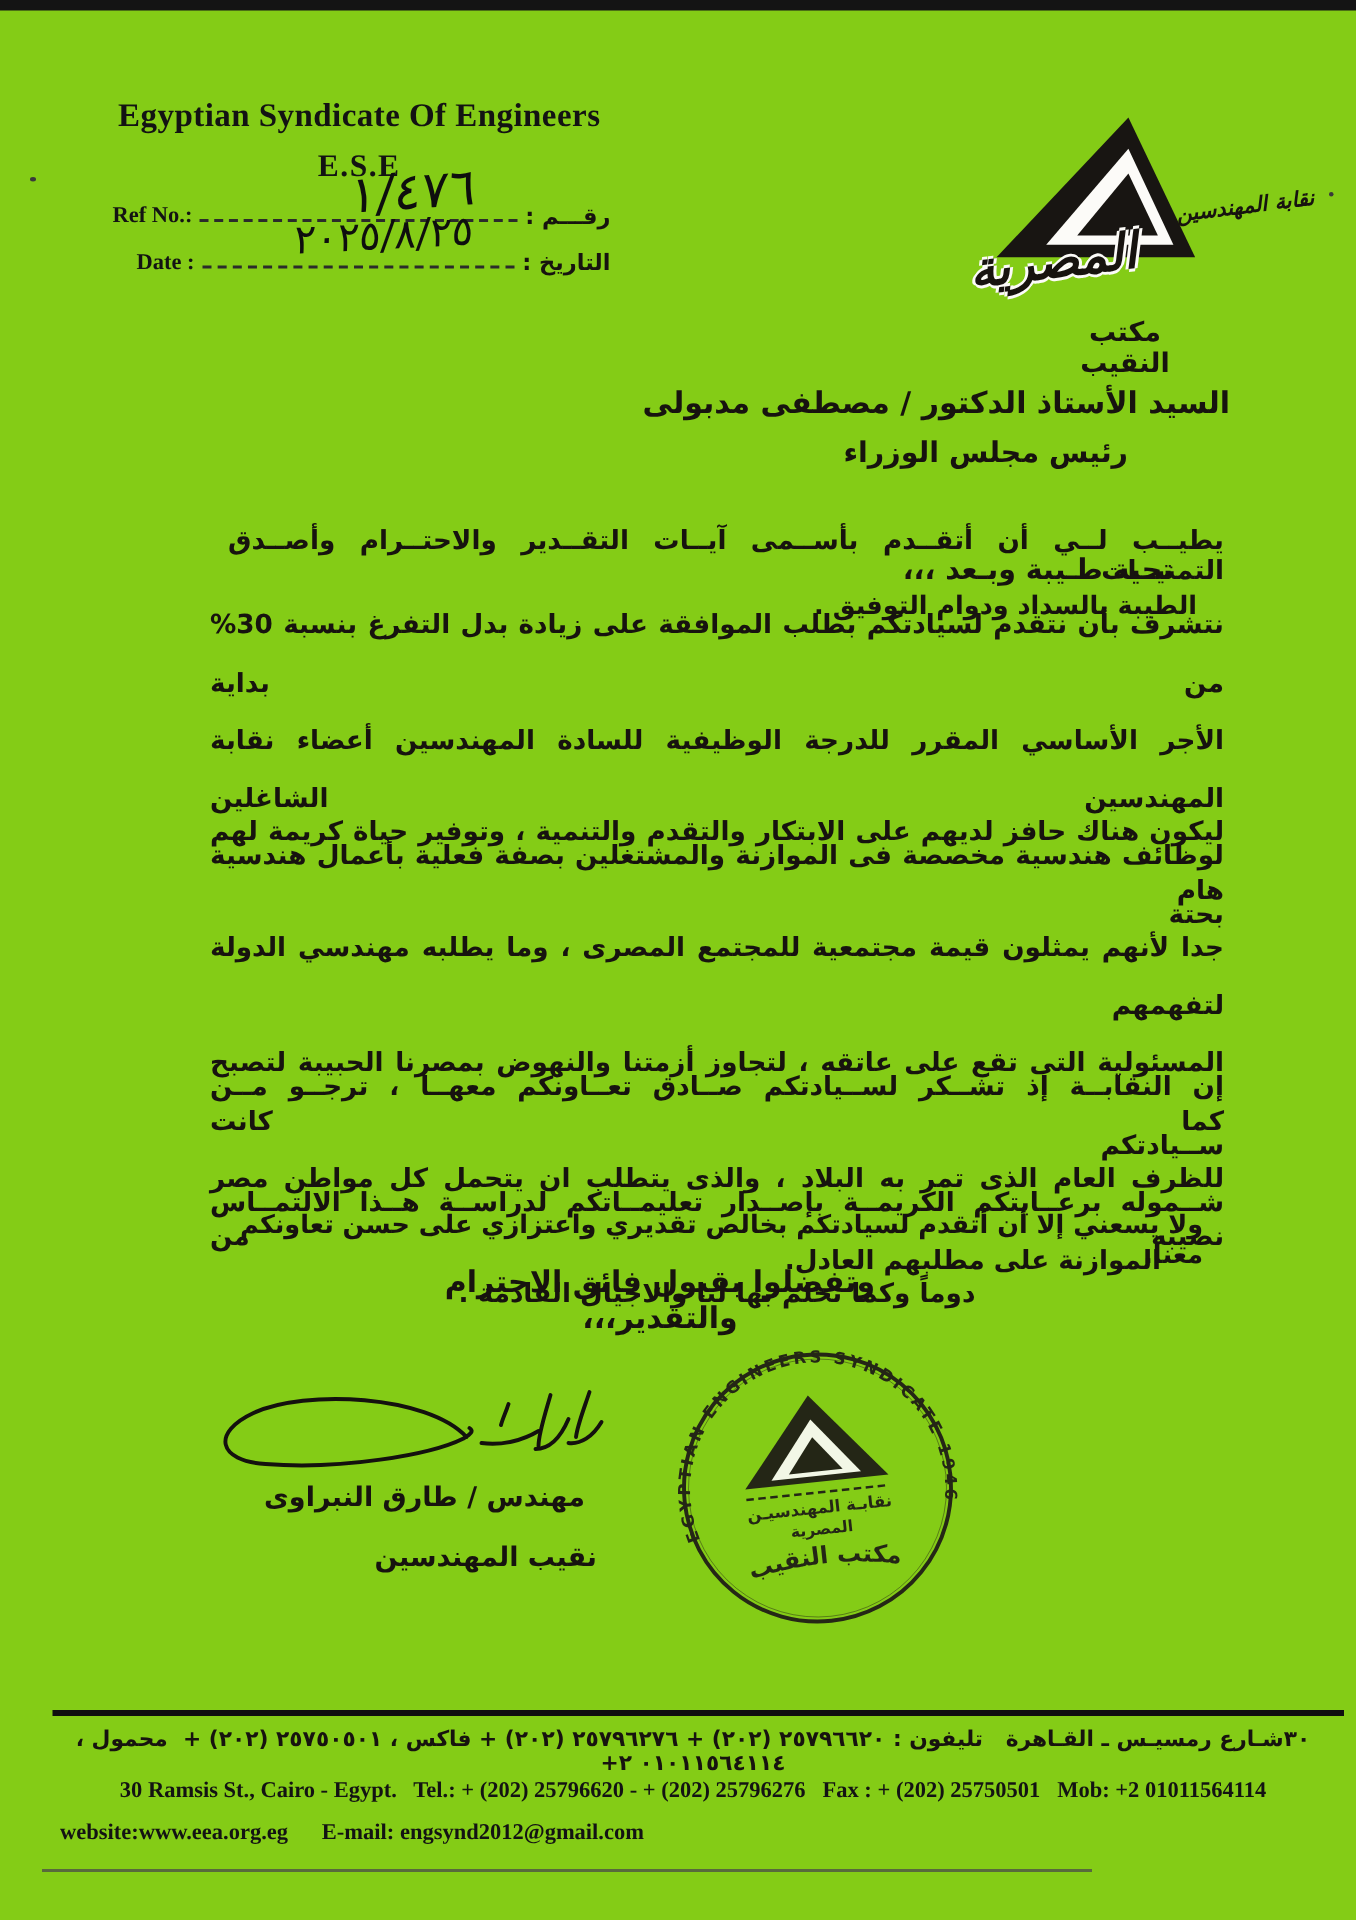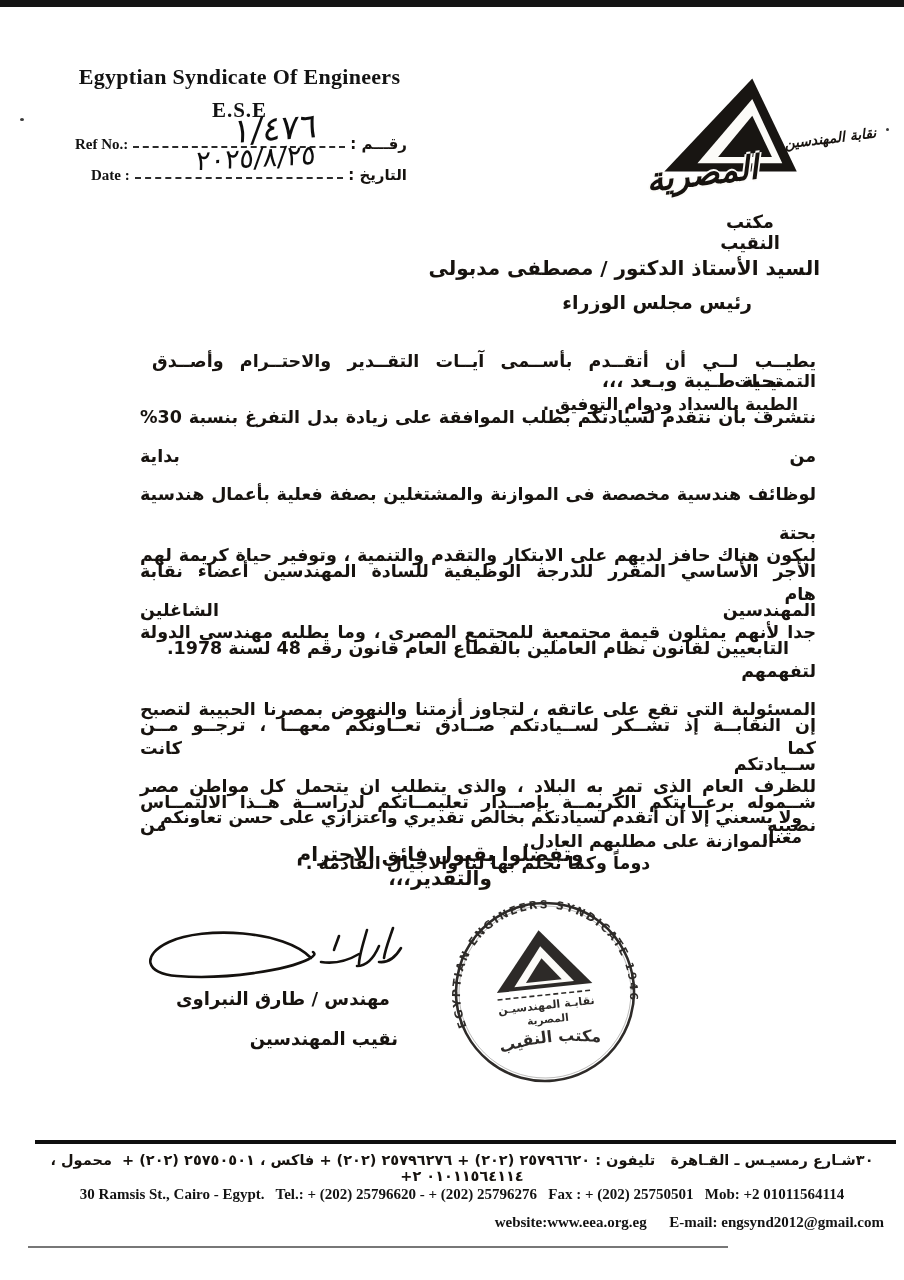--- a/index.html
+++ b/index.html
@@ -1,16 +1,16 @@
 <!DOCTYPE html>
 <html lang="ar"><head>
 <meta charset="utf-8">
 <style>
   html,body{margin:0;padding:0;background:#e8e8e8;}
-  #page{position:relative;width:904px;height:1280px;background:#ffffff;overflow:hidden;
+  #page{position:relative;width:904px;height:1280px;background:#84cc16;overflow:hidden;
         font-family:"DejaVu Sans",sans-serif;color:#171411;}
   .abs{position:absolute;}
   .ar{font-family:"DejaVu Sans",sans-serif;font-weight:bold;direction:rtl;unicode-bidi:plaintext;color:#17130f;}
   .en-serif{font-family:"Liberation Serif",serif;font-weight:bold;color:#131313;}
   .jline{text-align:justify;text-align-last:justify;}
   .rline{text-align:right;}
   .cline{text-align:center;text-align-last:center;}
   .para{line-height:38.5px;font-size:17.5px;letter-spacing:0;}
   .hand{font-family:"DejaVu Sans",sans-serif;font-weight:400;color:#0e0e0e;}
   .scanband{background:#141414;}
@@ -61,23 +61,22 @@
 
   <div class="abs ar" style="right:84px;top:256px;font-size:20px;">السيد الأستاذ الدكتور / مصطفى مدبولى</div>
   <div class="abs ar" style="right:152px;top:291px;font-size:19px;">رئيس مجلس الوزراء</div>
   <div class="abs ar" style="right:122px;top:323px;font-size:19px;margin-top:46px;">تحية طـيبة وبـعد ،،،</div>
 
   <div class="abs ar jline" style="right:88px;left:152px;top:351px;font-size:17.5px;">يطيــب لــي أن أتقــدم بأســمى آيــات التقــدير والاحتــرام وأصــدق التمنيــات</div>
   <div class="abs ar rline" style="right:106px;top:394px;font-size:17px;">الطيبة بالسداد ودوام التوفيق .</div>
 
   <div class="abs ar para" style="right:88px;left:140px;top:398px;">
     <div class="jline">نتشرف بأن نتقدم لسيادتكم بطلب الموافقة على زيادة بدل التفرغ بنسبة 30% من بداية</div>
+    <div class="jline">الأجر الأساسي المقرر للدرجة الوظيفية للسادة المهندسين أعضاء نقابة المهندسين الشاغلين</div>
     <div class="jline">لوظائف هندسية مخصصة فى الموازنة والمشتغلين بصفة فعلية بأعمال هندسية بحتة</div>
-    <div class="jline">الأجر الأساسي المقرر للدرجة الوظيفية للسادة المهندسين أعضاء نقابة المهندسين الشاغلين</div>
-    <div class="cline">التابعيين لقانون نظام العاملين بالقطاع العام قانون رقم 48 لسنة 1978.</div>
   </div>
 
   <div class="abs ar para" style="right:88px;left:140px;top:536px;">
     <div class="jline">ليكون هناك حافز لديهم على الابتكار والتقدم والتنمية ، وتوفير حياة كريمة لهم هام</div>
     <div class="jline">جدا لأنهم يمثلون قيمة مجتمعية للمجتمع المصرى ، وما يطلبه مهندسي الدولة لتفهمهم</div>
     <div class="jline">المسئولية التى تقع على عاتقه ، لتجاوز أزمتنا والنهوض بمصرنا الحبيبة لتصبح كما كانت</div>
     <div class="jline">للظرف العام الذى تمر به البلاد ، والذى يتطلب ان يتحمل كل مواطن مصر نصيبه من</div>
     <div class="cline">دوماً وكما نحلم بها لنا والاجيال القادمة .</div>
   </div>
 
@@ -122,15 +121,15 @@
     <text x="100" y="117" text-anchor="middle" direction="rtl" font-family="DejaVu Sans, sans-serif" font-size="11" font-weight="bold" fill="#1c1916">نقابـة المهندسيـن</text>
     <text x="100" y="131" text-anchor="middle" direction="rtl" font-family="DejaVu Sans, sans-serif" font-size="10.5" font-weight="bold" fill="#1c1916">المصرية</text>
     <text font-family="DejaVu Sans, sans-serif" font-size="16" font-weight="bold" fill="#1c1916" direction="rtl">
       <textPath href="#arcBottom" startOffset="50%" text-anchor="middle">مكتب النقيب</textPath>
     </text>
   </svg>
 
   <div class="abs" style="left:35px;right:8px;top:1140px;height:4px;background:#0f0f0f;"></div>
   <div class="abs ar prewrap" style="left:40px;right:20px;top:1152px;text-align:center;font-size:14.5px;">٣٠شـارع رمسيـس ـ القـاهرة   تليفون : ٢٥٧٩٦٦٢٠ (٢٠٢) + ٢٥٧٩٦٢٧٦ (٢٠٢) + فاكس ، ٢٥٧٥٠٥٠١ (٢٠٢) +  محمول ، ٠١٠١١٥٦٤١١٤ ٢+</div>
   <div class="abs en-serif prewrap" style="left:40px;right:20px;top:1186px;text-align:center;font-size:15px;">30 Ramsis St., Cairo - Egypt.   Tel.: + (202) 25796620 - + (202) 25796276   Fax : + (202) 25750501   Mob: +2 01011564114</div>
-  <div class="abs en-serif prewrap" style="left:40px;right:20px;top:1214px;text-align:right;font-size:15px;">website:www.eea.org.eg      E-mail: engsynd2012@gmail.com</div>
+  <div class="abs en-serif prewrap" style="left:40px;right:20px;top:1214px;text-align:left;font-size:15px;">website:www.eea.org.eg      E-mail: engsynd2012@gmail.com</div>
 
 </div>
 
 </body></html>

